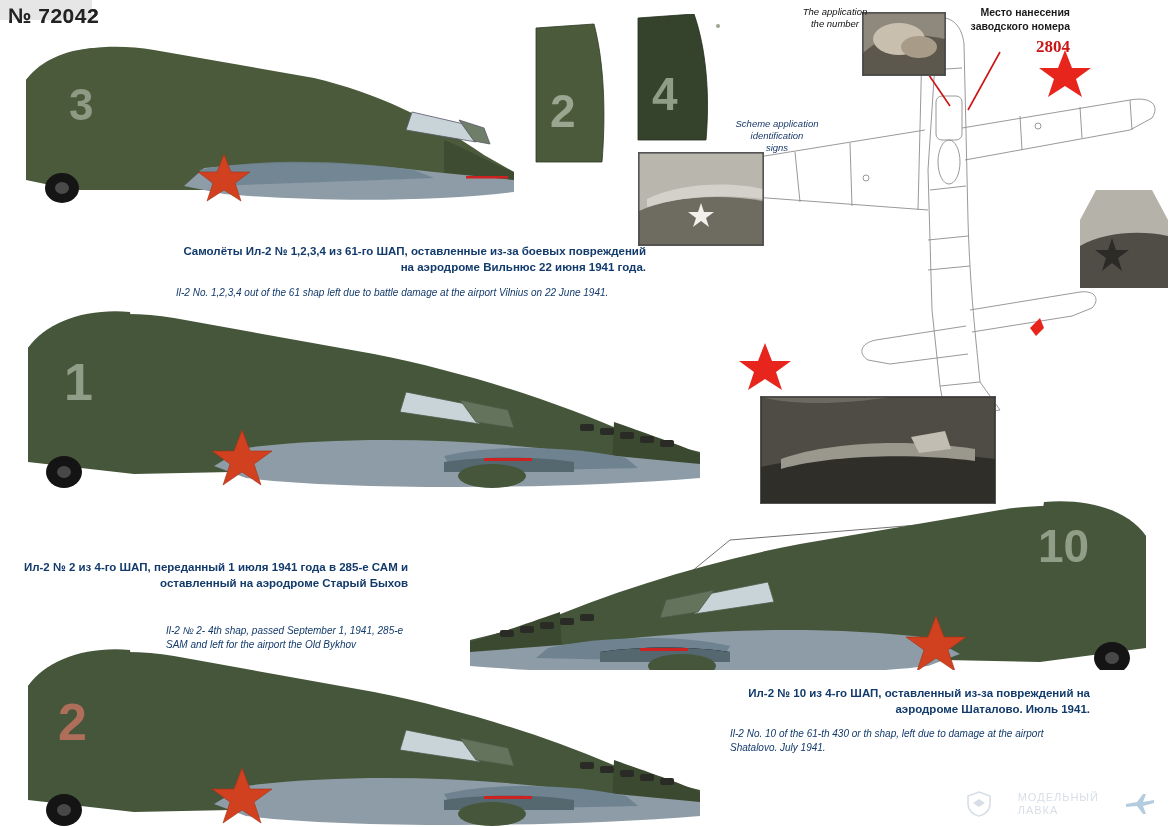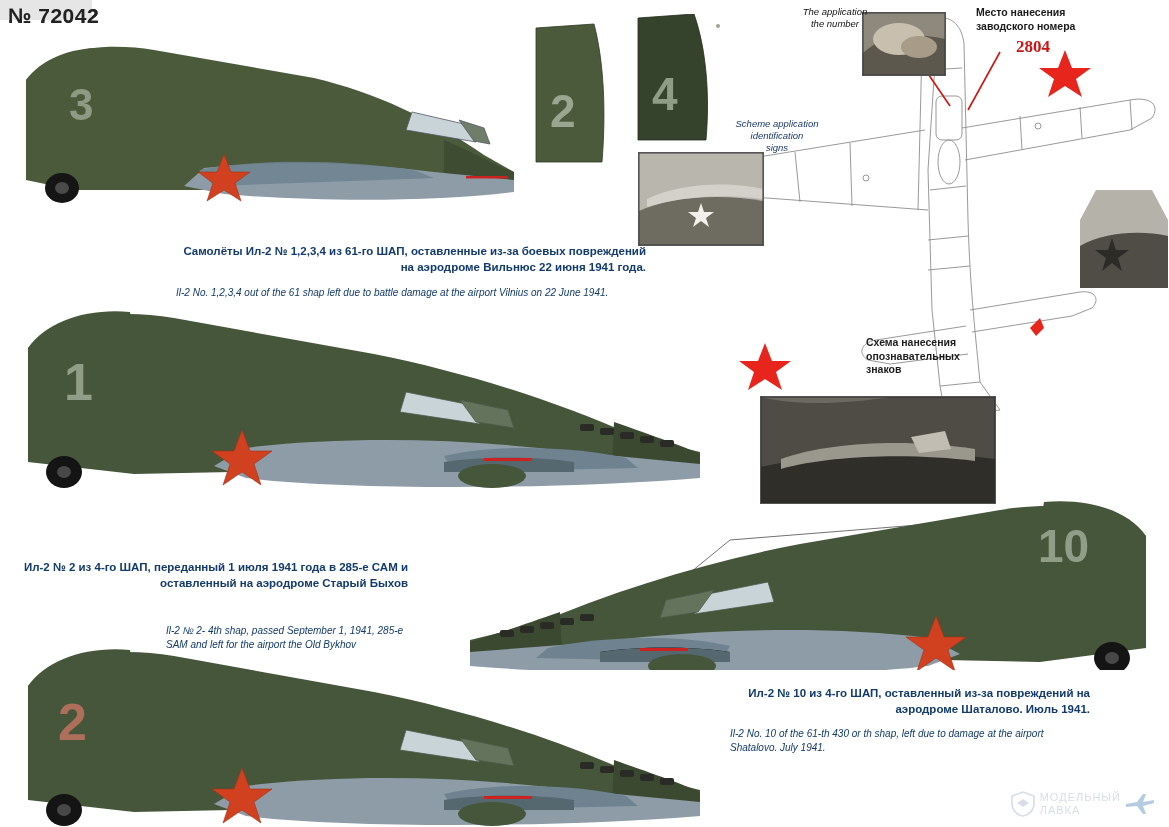--- a/index.html
+++ b/index.html
@@ -31,21 +31,21 @@
   .cap-sm-it{font-size:9.5px;font-style:italic;color:#111;line-height:1.25;text-align:center;}
 
   .abs{position:absolute;}
 
   
   .plane{position:absolute;}
 
   
   .wm{
     position:absolute;right:14px;bottom:10px;
-    display:flex;align-items:center;gap:4px;
+    display:flex;align-items:center;gap:26px;
     opacity:.35;
   }
   .wm-text{font-size:11px;color:#8fa3b8;line-height:1.15;letter-spacing:1px;}
 
   .ph{
     position:absolute;background:#6b6f63;
     border:1px solid #555;
     overflow:hidden;
   }
 </style>
@@ -172,33 +172,30 @@
       <path d="M20 62 C70 44 150 42 214 52 L214 64 C150 56 70 58 20 72 Z" fill="#9a978d"></path>
       <path d="M150 40 L184 34 L190 52 L158 56 Z" fill="#c1bdb2"></path>
       <path d="M0 0 C40 10 90 6 130 0 Z" fill="#6b6960"></path>
       <rect x="0" y="0" width="234" height="106" fill="none" stroke="#2b2b2b"></rect>
     </svg>
   </div>
 
   <div class="abs cap-sm-it" style="left:790px;top:6px;width:90px;white-space:pre-line;">The application
 the number</div>
 
-  <div class="abs" style="left:976px;top:6px;width:120px;">
+  <div class="abs" style="left:950px;top:6px;width:120px;text-align:right;">
     <div class="cap-blk-ru" style="white-space:pre-line;">Место нанесения
 заводского номера</div>
     <div style="font-size:17px;font-weight:bold;color:#cc1414;font-family:'Liberation Serif',serif;margin-top:4px;margin-left:40px;">2804</div>
   </div>
 
   <div class="abs cap-sm-it" style="left:722px;top:118px;width:110px;white-space:pre-line;color:#1a3a6b;">Scheme application
 identification
 signs</div>
 
-  <div class="abs cap-blk-ru" style="left:866px;top:336px;width:120px;white-space:pre-line;">Схема нанесения
-опознавательных
-знаков</div>
 
   <div class="abs" style="left:176px;top:244px;width:470px;">
     <div class="cap-ru">Самолёты Ил-2 №  1,2,3,4 из  61-го ШАП, оставленные из-за боевых повреждений на аэродроме Вильнюс 22 июня 1941 года.</div>
     <div class="cap-en" style="margin-top:11px;">Il-2 No. 1,2,3,4 out of the 61 shap left due to battle damage at the airport Vilnius on 22 June 1941.</div>
   </div>
 
   <svg class="plane" style="left:14px;top:296px;" width="700" height="200" viewBox="0 0 700 200">
     <path d="M95 56 L420 108" stroke="#333" stroke-width="0.7" fill="none"></path>
 
     <path d="M14 150 L14 52 C44 20 100 12 160 22 L360 58 C450 76 540 104 620 140 L686 156 L686 166 L120 178 L14 166 Z" fill="#46563a"></path>

